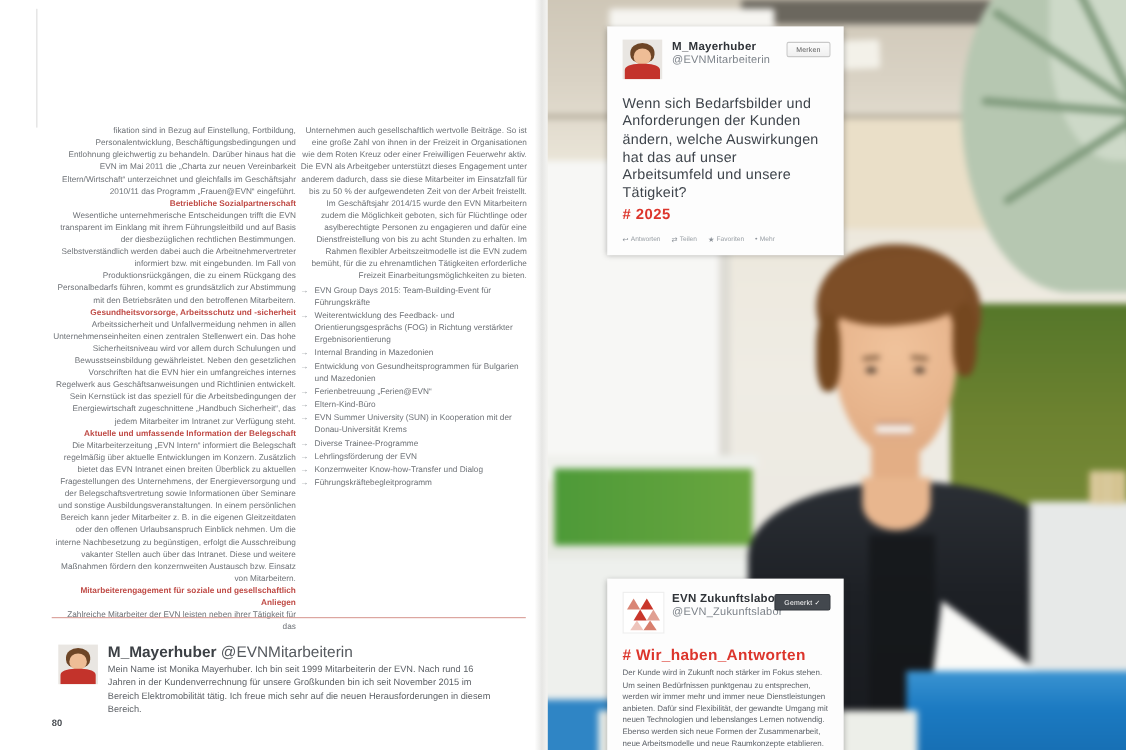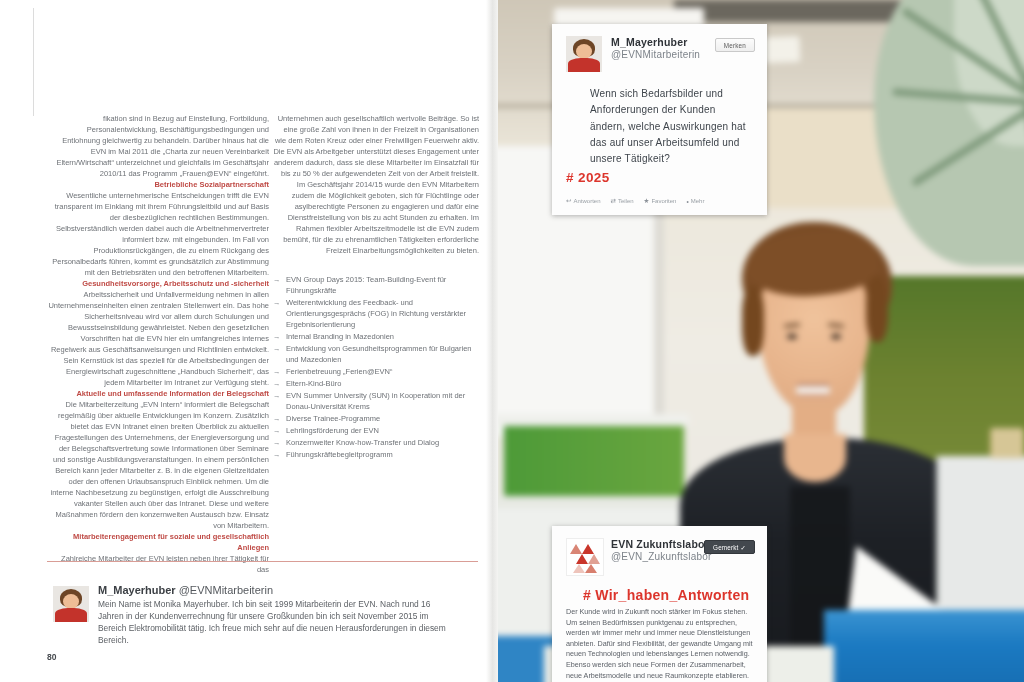--- a/index.html
+++ b/index.html
@@ -7,34 +7,34 @@
   #spread{position:relative;width:1024px;height:682px;background:#ffffff;overflow:hidden;}
 
   
   .cropline{position:absolute;left:33px;top:8px;width:1px;height:108px;background:#dcdcdc;}
   .col{position:absolute;top:113px;color:#6e7277;font-size:7.5px;line-height:11px;text-align:justify;}
   #col1{left:47px;width:222px;}
   #col2{left:273px;width:206px;}
   .col p{margin:0 0 0 0;text-align:right;}
   .subhead{color:#bf4a45;font-weight:bold;margin-top:10px;margin-bottom:1px;text-align:left;}
   .bigheading{color:#3e4347;font-weight:bold;font-size:13.5px;line-height:16.5px;text-align:left;margin:16px 0 9px 0;letter-spacing:.1px;}
-  .arrowlist{margin-top:18px;}
+  .arrowlist{margin-top:2px;}
   .arrowlist .li{position:relative;padding-left:13px;text-align:left;margin-top:1px;}
   .arrowlist .li::before{content:"\2192";position:absolute;left:0;top:0;color:#8a8f94;}
   .redrule{position:absolute;left:47px;top:561px;width:431px;height:1px;background:#d99d96;}
 
   
   .mini-avatar{position:absolute;width:36px;height:36px;background:#e9e6e2;overflow:hidden;}
   .mini-avatar .hair{position:absolute;left:7px;top:3px;width:22px;height:18px;background:#6d4526;border-radius:50% 50% 40% 40%;}
   .mini-avatar .skin{position:absolute;left:10px;top:8px;width:16px;height:15px;background:#eebd96;border-radius:50%;}
   .mini-avatar .shirt{position:absolute;left:2px;top:22px;width:32px;height:14px;background:#c3332b;border-radius:40% 40% 0 0;}
   #page-tweet{position:absolute;left:53px;top:584px;}
   #page-tweet .mini-avatar{left:0;top:2px;}
   #page-tweet .body{position:absolute;left:45px;top:0;width:350px;}
-  #page-tweet .nameline{font-size:11px;color:#3c4045;}
+  #page-tweet .nameline{font-size:14px;color:#3c4045;}
   #page-tweet .nameline b{font-weight:bold;}
   #page-tweet .nameline .handle{font-weight:normal;color:#55595e;}
   #page-tweet .biotext{font-size:8.4px;line-height:12px;color:#5d6166;margin-top:2px;}
   #page-number{position:absolute;left:47px;top:652px;font-size:8.5px;font-weight:bold;color:#464a4f;}
 
   
   #gutter{position:absolute;left:486px;top:0;width:12px;height:682px;
     background:linear-gradient(90deg,#ffffff 0%,#e6e6e4 55%,#f4f4f2 100%);}
 
   
@@ -88,26 +88,26 @@
   #card-q{left:552px;top:24px;min-height:172px;}
   #card-a{left:552px;top:526px;height:170px;}
   .card .inner{padding:12px 14px 10px 14px;position:relative;}
   .card .avatar-box{position:absolute;left:14px;top:12px;}
   .card .who{margin-left:45px;min-height:38px;}
   .card .who .name{font-size:10.5px;font-weight:bold;color:#2f3338;letter-spacing:.2px;}
   .card .who .handle{font-size:10px;color:#7d838a;letter-spacing:.2px;margin-top:1px;}
   .btn{position:absolute;right:12px;top:14px;font-size:6.3px;padding:2.5px 8px;border-radius:2px;letter-spacing:.2px;cursor:pointer;}
   .btn-light{background:linear-gradient(#fcfcfc,#efefef);border:1px solid #c9c9c9;color:#5a5a5a;}
   .btn-dark{background:#43484e;border:1px solid #33373c;color:#ffffff;}
-  #card-q .qtext{margin-top:12px;font-size:10px;line-height:16.3px;color:#3e444b;letter-spacing:.2px;margin-left:24px;}
+  #card-q .qtext{margin-top:12px;font-size:13px;line-height:16.3px;color:#3e444b;letter-spacing:.2px;}
   #card-q .hashtag{margin-top:3px;font-size:13.5px;font-weight:bold;color:#dc352c;letter-spacing:.4px;}
   .actions{margin-top:12px;display:flex;gap:10px;font-size:6px;color:#9aa0a6;}
   .actions .act{display:flex;align-items:center;gap:2px;cursor:pointer;}
   .actions .ic{font-size:6.5px;color:#8d939a;}
-  #card-a .hashtag{margin-top:11px;font-size:14px;font-weight:bold;color:#dc352c;letter-spacing:.3px;margin-left:17px;}
+  #card-a .hashtag{margin-top:11px;font-size:14px;font-weight:bold;color:#dc352c;letter-spacing:.3px;}
   #card-a .atext{margin-top:4px;font-size:7.2px;line-height:10.6px;color:#5a5f66;}
   .logo-box{width:36px;height:36px;background:#ffffff;border:1px solid #eee;}
 </style>
 </head>
 <body>
 
 <div id="spread">
 
   <div class="cropline"></div>
 

